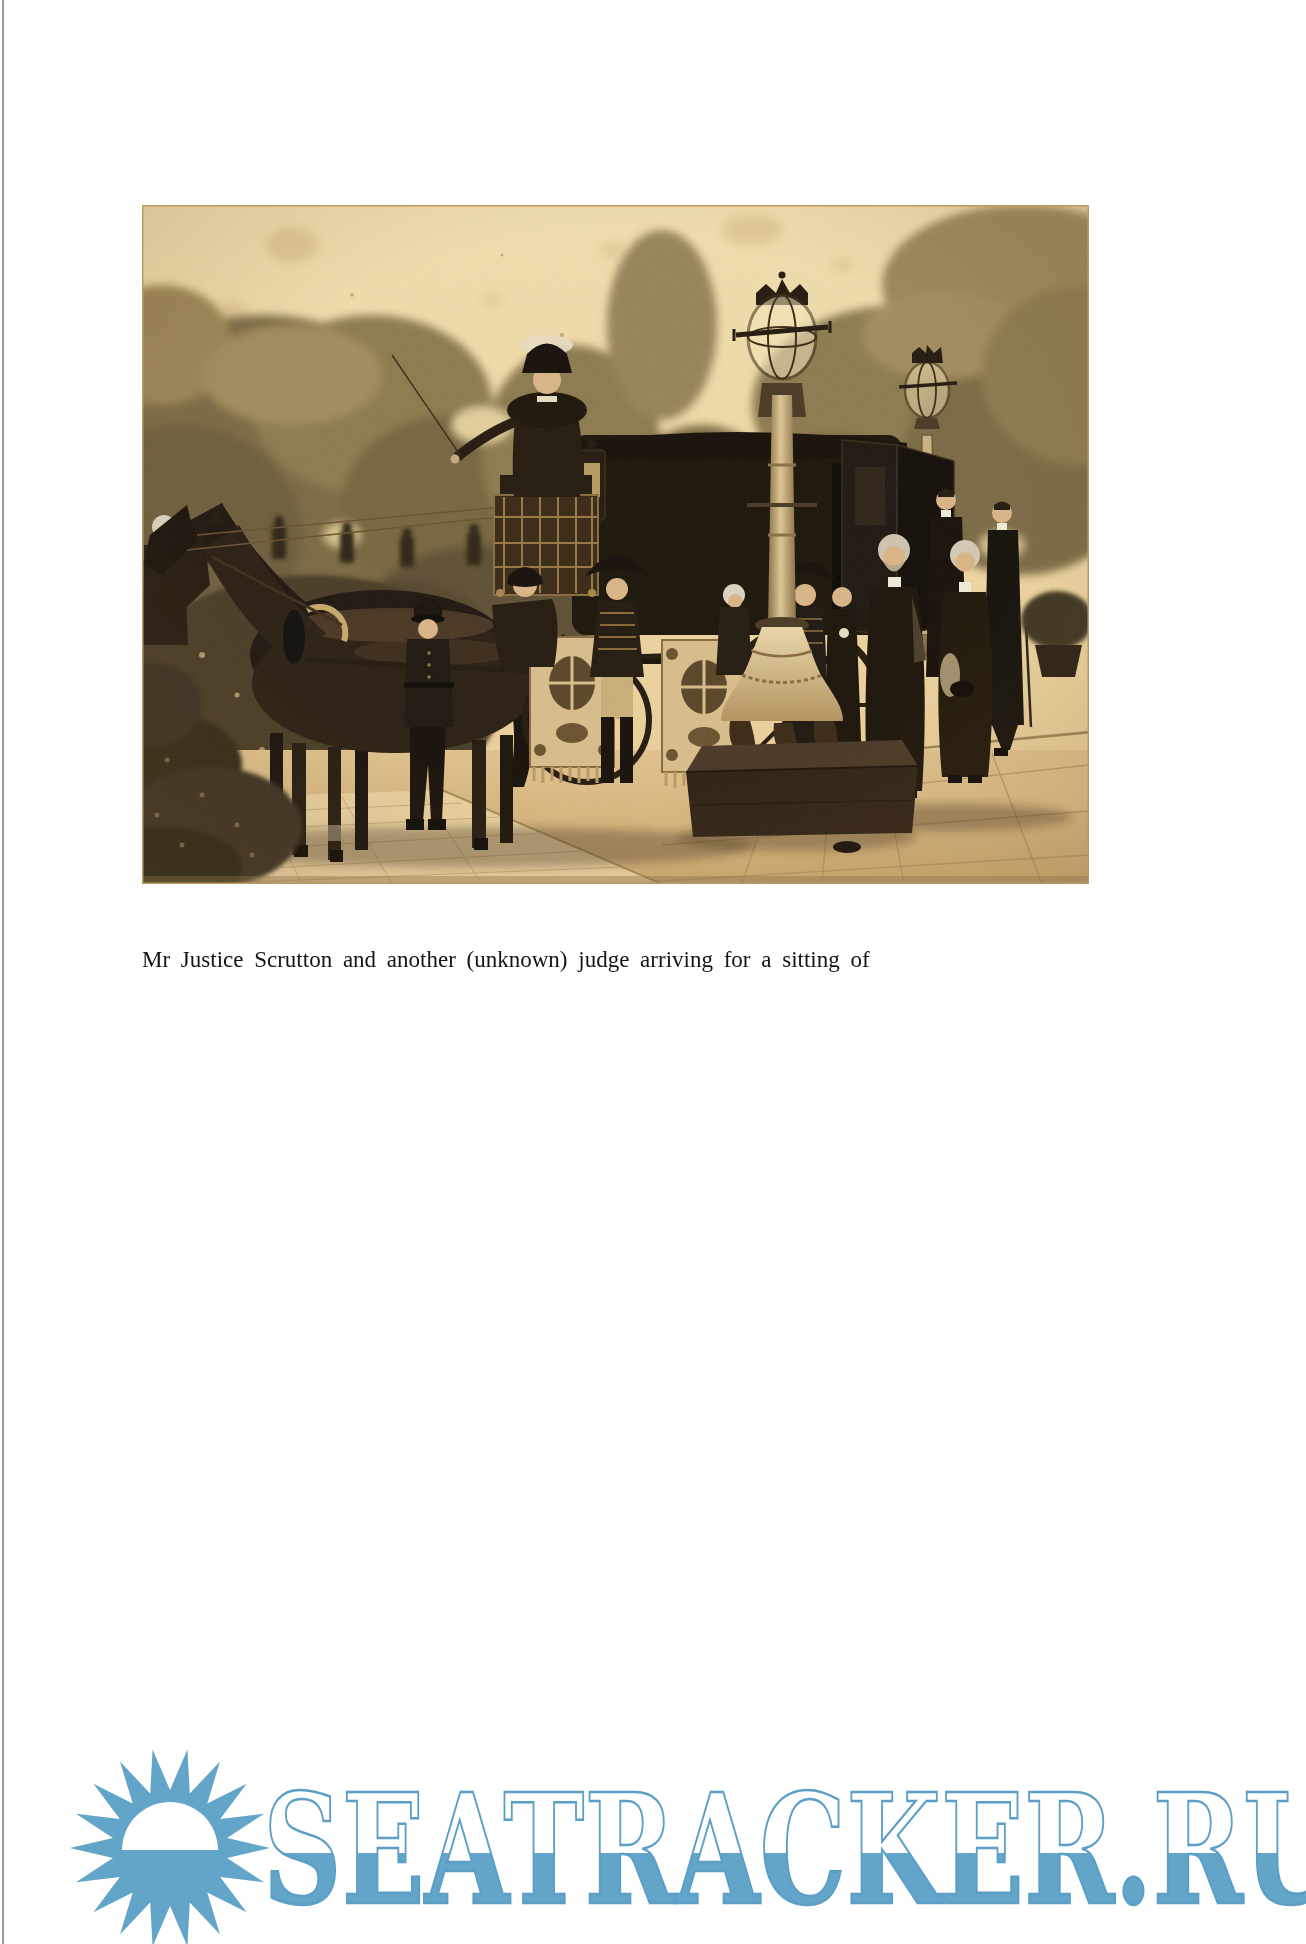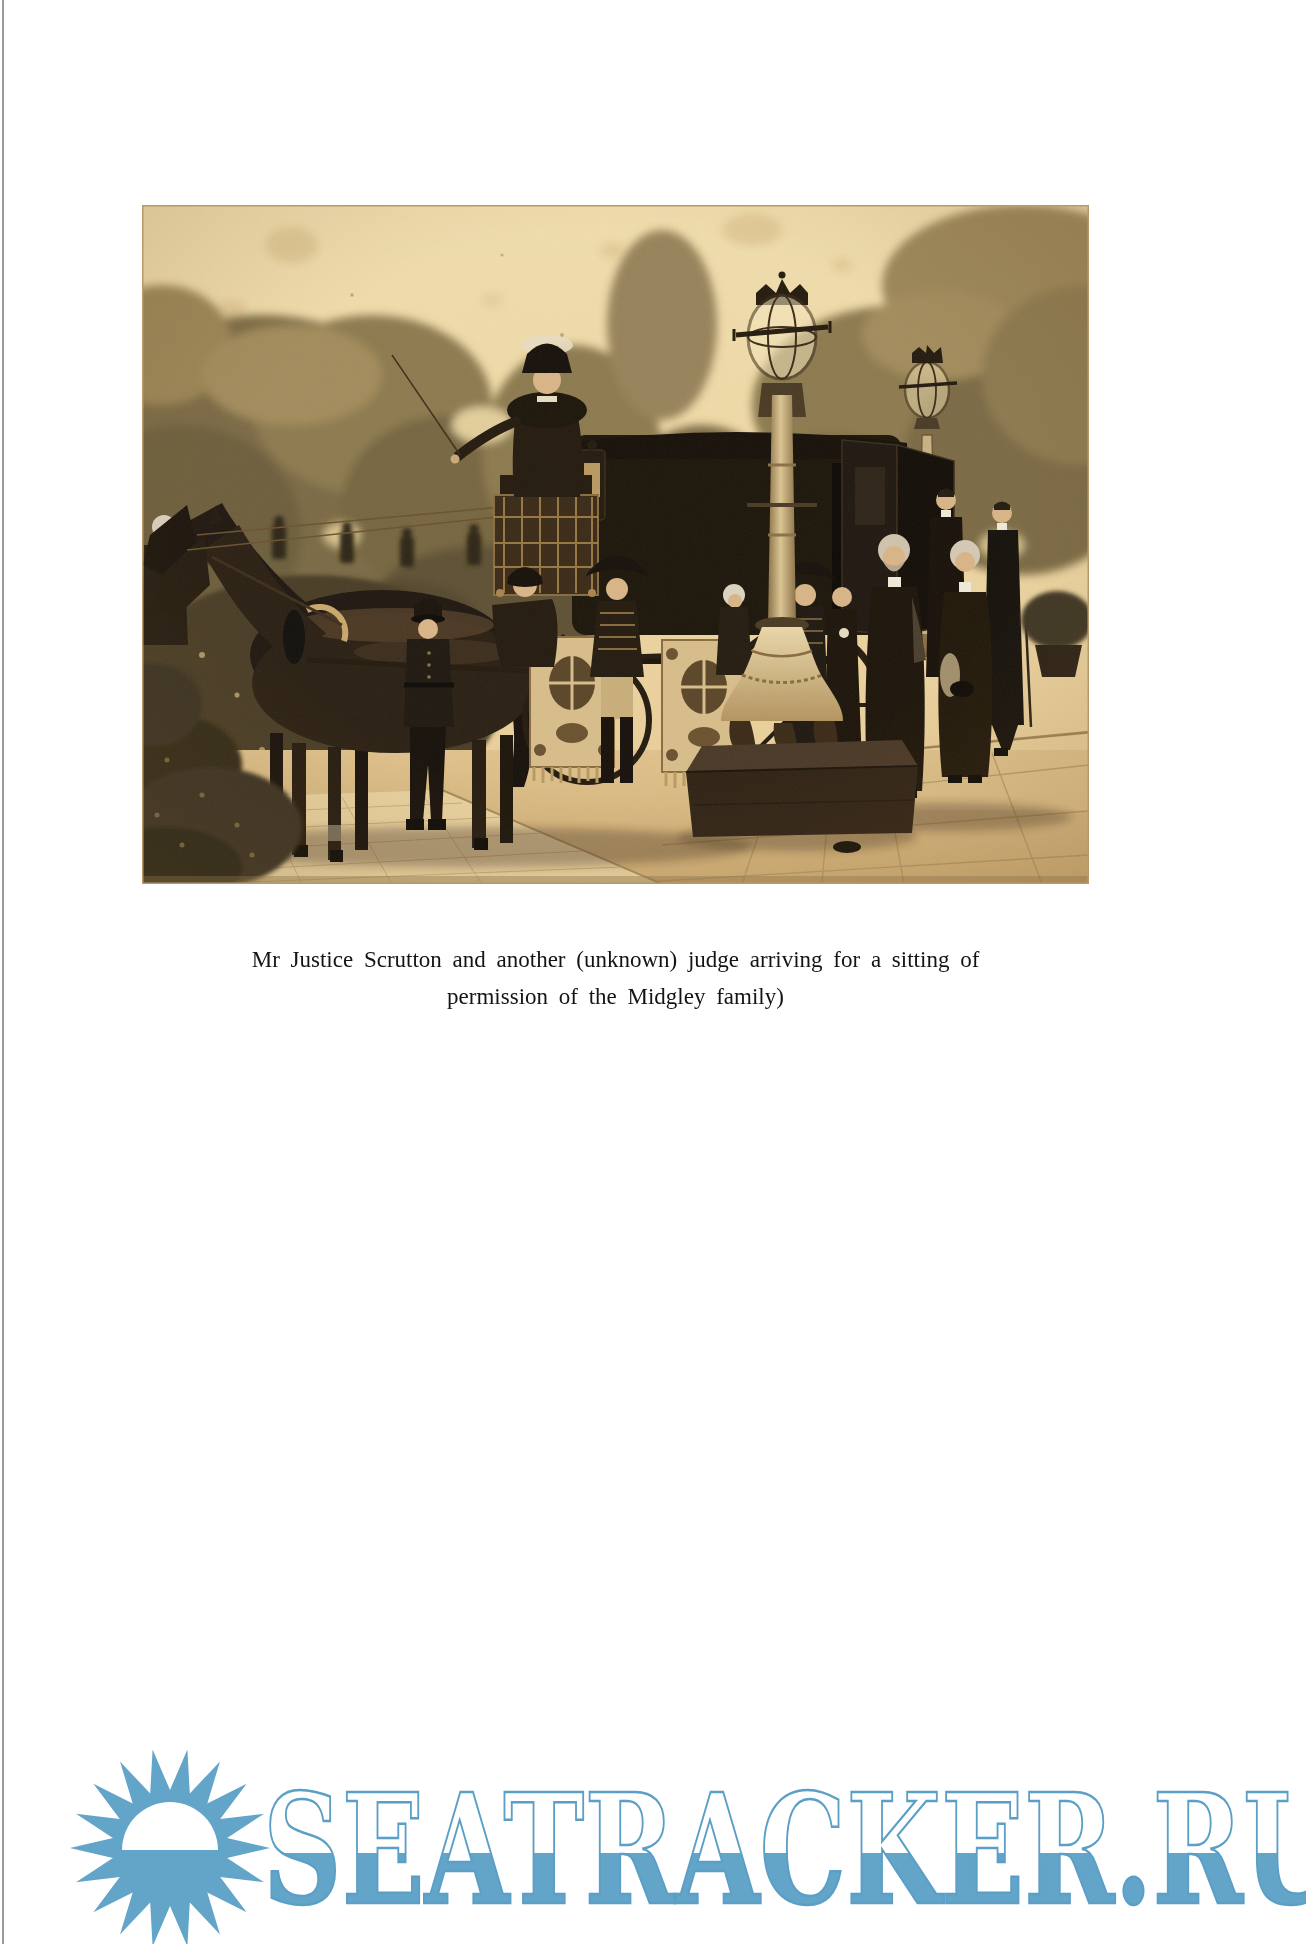--- a/index.html
+++ b/index.html
@@ -2,21 +2,21 @@
 <html><head>
 <meta charset="utf-8">
 <style>
   html,body{margin:0;padding:0;background:#fff;}
   .page{position:relative;width:1306px;height:1944px;background:#fff;overflow:hidden;
         font-family:"Liberation Serif", serif;}
   .edge-line{position:absolute;left:2px;top:0;width:2px;height:100%;background:#9b9b9b;}
   .photo-figure{margin:0;}
   .photo-frame{position:absolute;left:142px;top:205px;width:947px;height:679px;}
   .photo-frame svg{display:block;width:100%;height:100%;}
-  .caption{position:absolute;left:142px;top:941px;width:947px;text-align:center;
+  .caption{position:absolute;left:142px;top:941px;width:947px;
            font-size:23px;line-height:37px;color:#141414;word-spacing:5px;}
   .watermark{position:absolute;left:0;top:1740px;width:1306px;height:204px;padding-left:48px;}
   .watermark svg{display:block;width:100%;height:100%;}
   .wm-text{font-family:"DejaVu Serif", serif;font-weight:bold;}
 </style>
 </head>
 <body>
 
 <div class="page">
 
@@ -476,21 +476,20 @@
 
         <rect x="0" y="0" width="947" height="679" filter="url(#grain)" opacity="0.07"></rect>
         <rect x="0" y="0" width="947" height="679" fill="url(#vg)"></rect>
         <rect x="0" y="671" width="947" height="8" fill="#8a7248" opacity="0.4"></rect>
         <rect x="0.75" y="0.75" width="945.5" height="677.5" fill="none" stroke="#b99a67" stroke-width="1.5"></rect>
       </svg>
     </div>
 
     <figcaption class="caption">
       <div>Mr Justice Scrutton and another (unknown) judge arriving for a sitting of</div>
-      <div>permission of the Midgley family)</div>
     </figcaption>
   </figure>
 
   <div class="watermark">
     <svg viewBox="0 0 1306 204">
       <defs>
         <linearGradient id="wmgrad" x1="0" y1="0" x2="0" y2="1">
           <stop offset="0" stop-color="#ffffff"></stop>
           <stop offset="0.52" stop-color="#ffffff"></stop>
           <stop offset="0.52" stop-color="#63a4c9"></stop>

